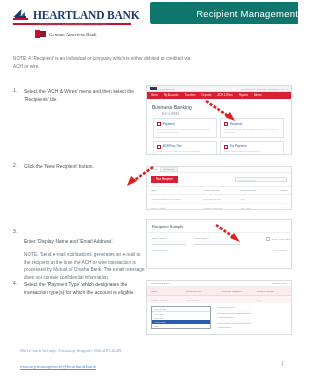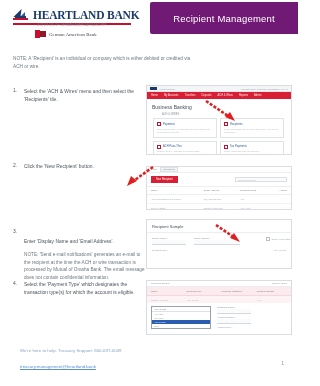--- a/index.html
+++ b/index.html
@@ -33,24 +33,24 @@
   .logo-row2 { display:flex; align-items:center; gap:3px; margin-top: 2.5px; padding-left: 22px; }
   .gab-mark { width:11px; height:8px; position:relative; flex:0 0 auto; }
   .gab-mark i { position:absolute; display:block; }
   .gab-mark .m1 { left:0; top:0; width:5px; height:8px; background:#c8102e; }
   .gab-mark .m2 { left:5px; top:1px; width:6px; height:6px; background:#8c1a2b; }
   .gab-text { font-family:"Liberation Serif", serif; font-size:4.6px; color:#333a41;
               letter-spacing:0.15px; white-space:nowrap; }
 
   .banner {
     position: absolute; right: 0; top: 2px;
-    width: 148px; height: 32px;
-    background: #701a75;
+    width: 148px; height: 22px;
+    background: #0f766e;
     border-radius: 2px 0 0 2px;
-    display: flex; align-items: center; justify-content: center;
+    display: flex; align-items: center; justify-content: flex-end;
   }
   .banner-text { color:#ffffff; font-size:9.5px; letter-spacing:0.2px; white-space:nowrap; }
 
   
   .note-top {
     position:absolute; left:13px; top:55px; width:180px;
     font-size:4.7px; line-height:1.62; color:#6d7880;
   }
 
   .step { position:absolute; display:flex; gap:4px; width:132px; }

